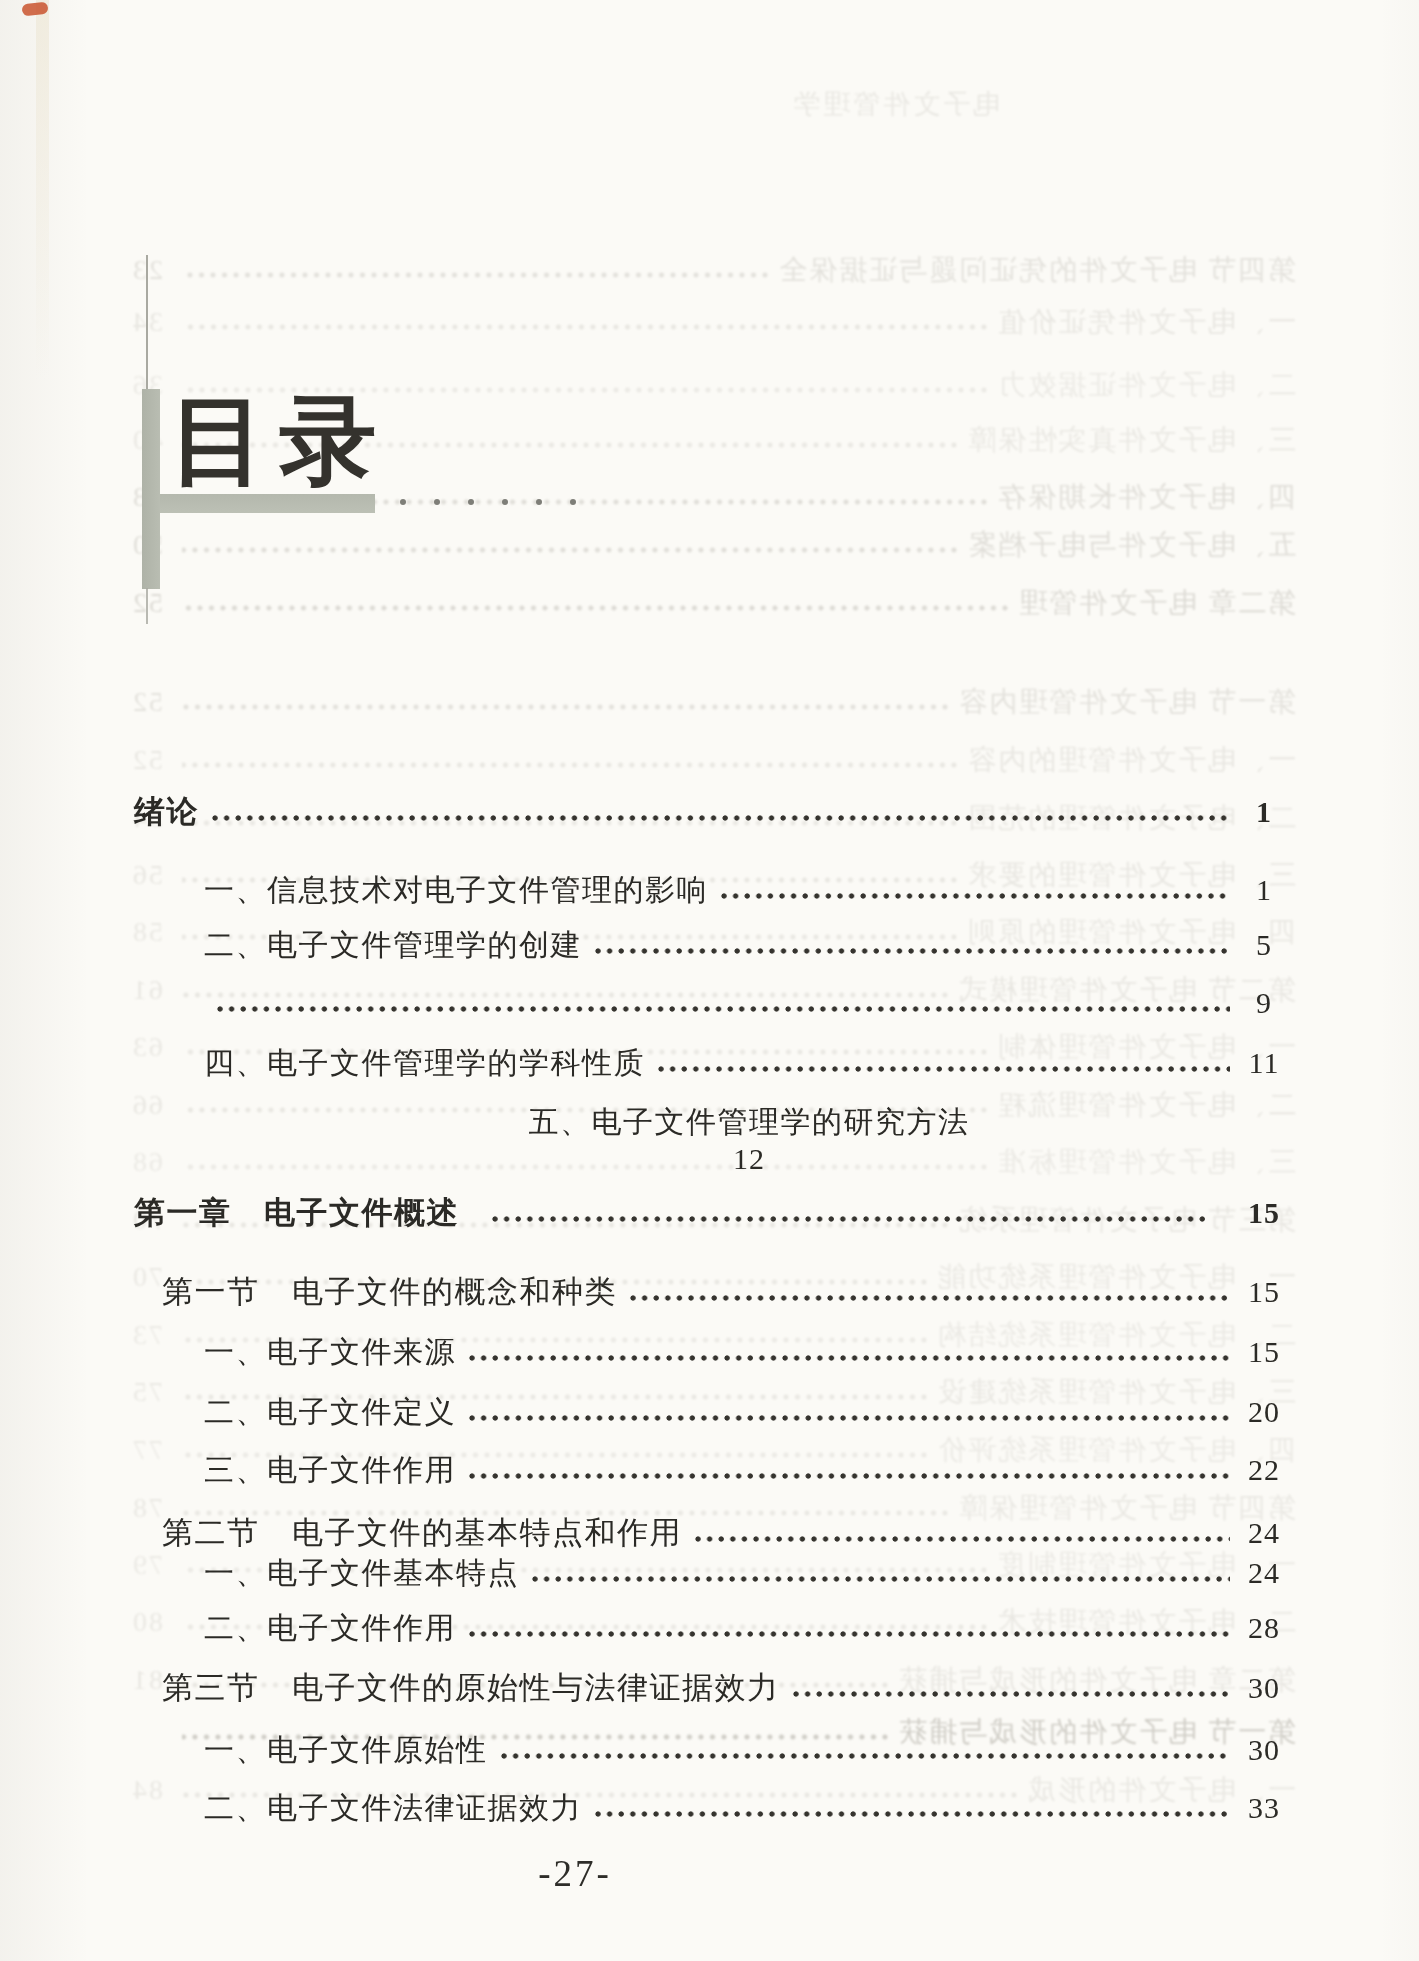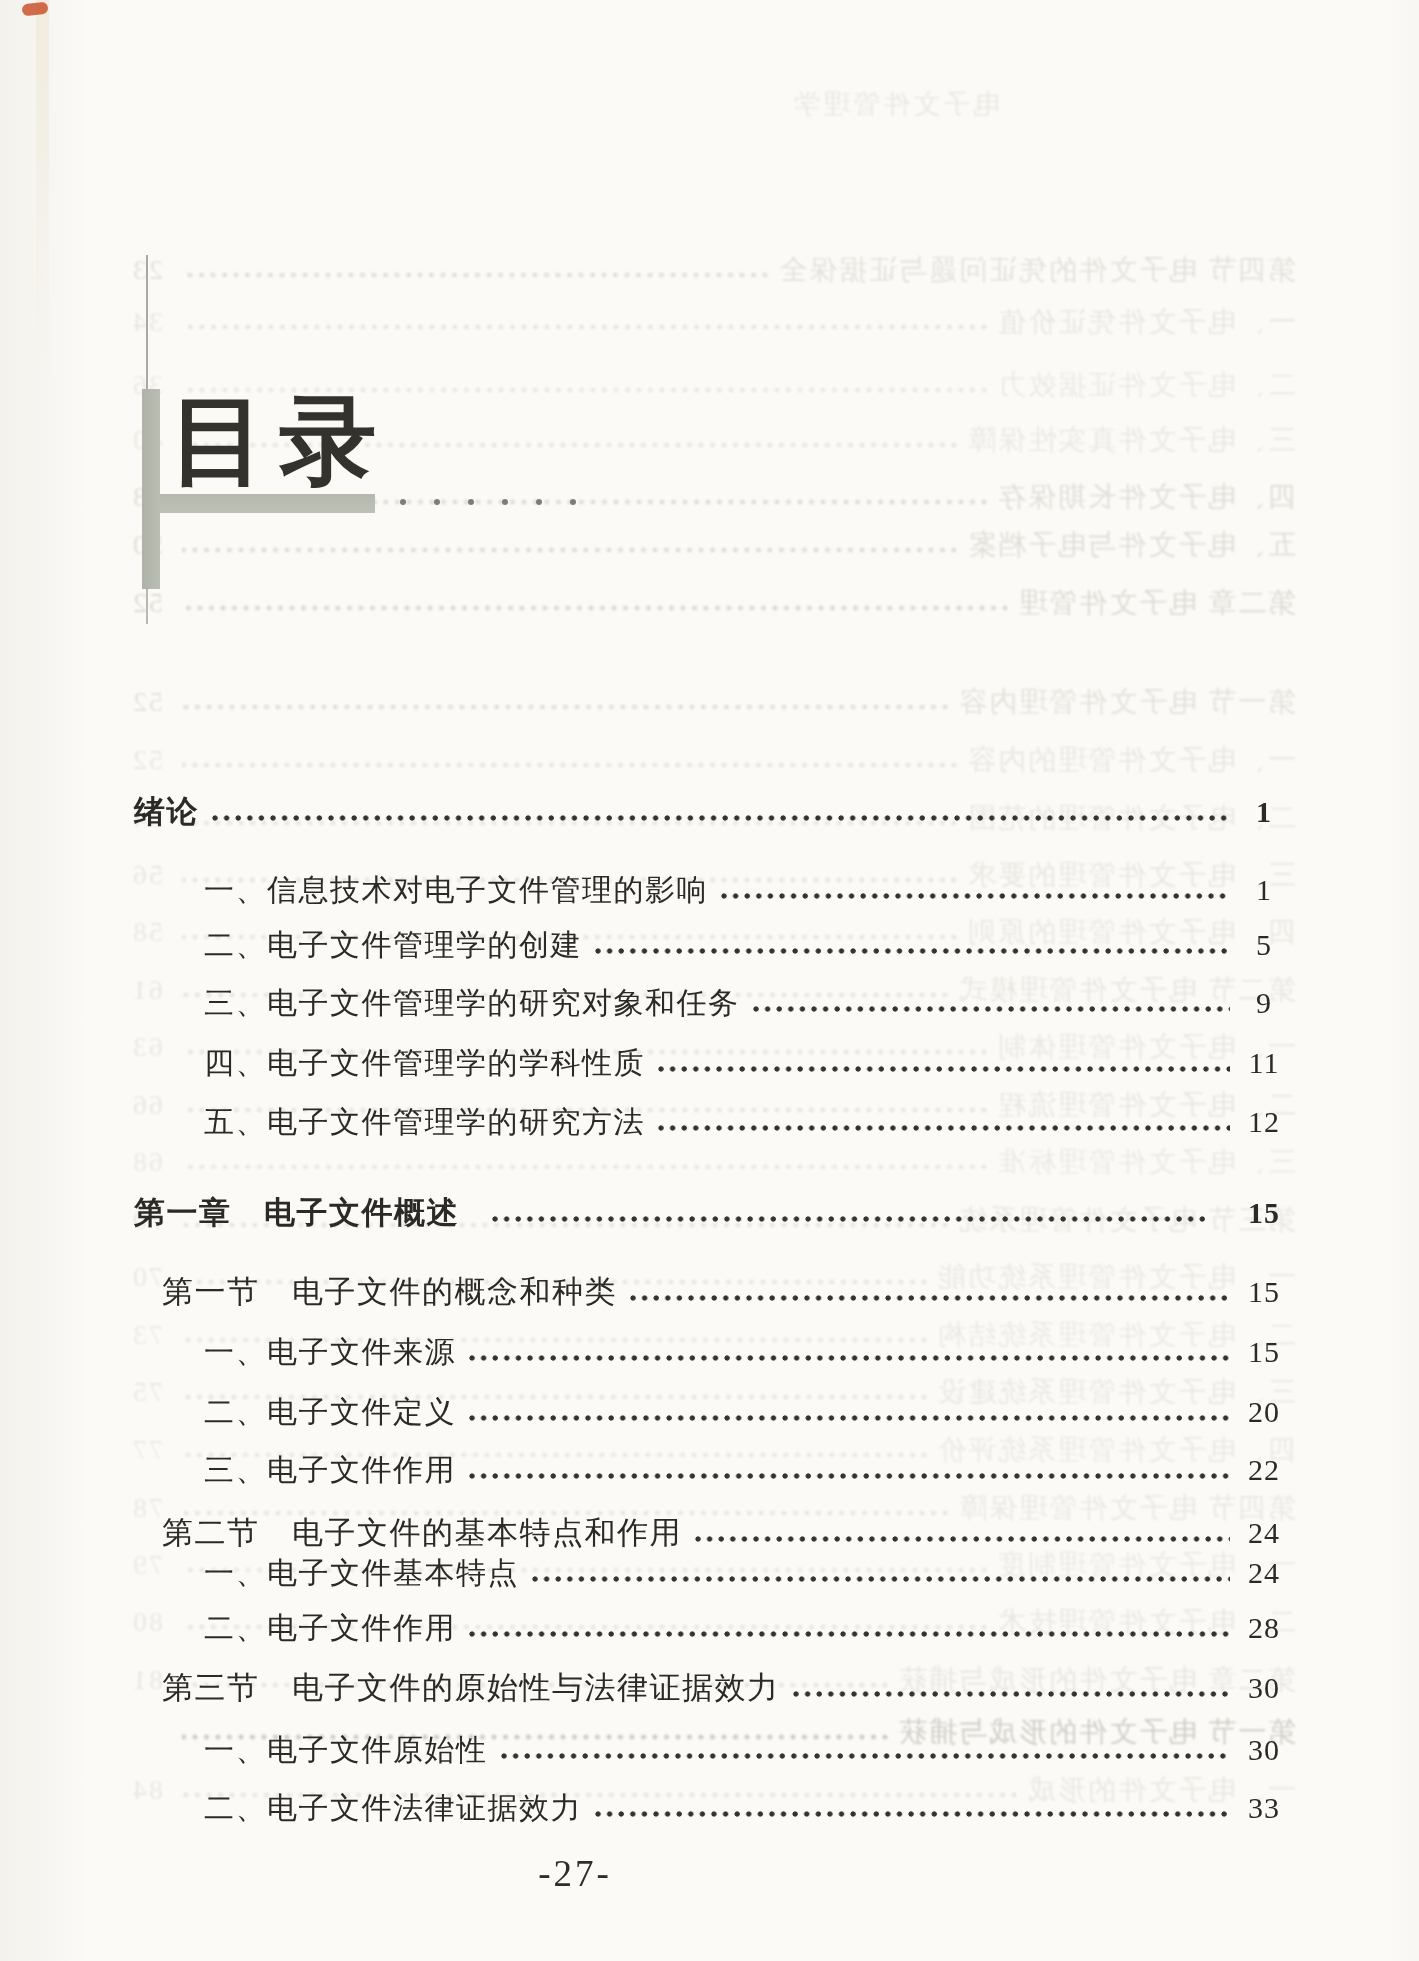--- a/index.html
+++ b/index.html
@@ -245,30 +245,29 @@
         <span class="t">一、信息技术对电子文件管理的影响</span>
         <span class="dots"></span>
         <span class="pg">1</span>
       </div>
       <div class="toc-row lv2" style="margin-top: 15px;">
         <span class="t">二、电子文件管理学的创建</span>
         <span class="dots"></span>
         <span class="pg">5</span>
       </div>
       <div class="toc-row lv2" style="margin-top: 18px;">
-        <span class="t">三、电子文件管理学的研究对象和任务</span>
         <span class="dots"></span>
         <span class="pg">9</span>
       </div>
       <div class="toc-row lv2" style="margin-top: 20px;">
         <span class="t">四、电子文件管理学的学科性质</span>
         <span class="dots"></span>
         <span class="pg">11</span>
       </div>
-      <div class="toc-row lv2" style="margin-top: 19px;">
+      <div class="toc-row lv2" style="margin-top: 19px; flex-direction: column;">
         <span class="t">五、电子文件管理学的研究方法</span>
         <span class="dots"></span>
         <span class="pg">12</span>
       </div>
       <div class="toc-row lv0 bold" style="margin-top: 51px; gap: 20px;">
         <span class="t">第一章　电子文件概述</span>
         <span class="dots"></span>
         <span class="pg">15</span>
       </div>
       <div class="toc-row lv1" style="margin-top: 39px;">

